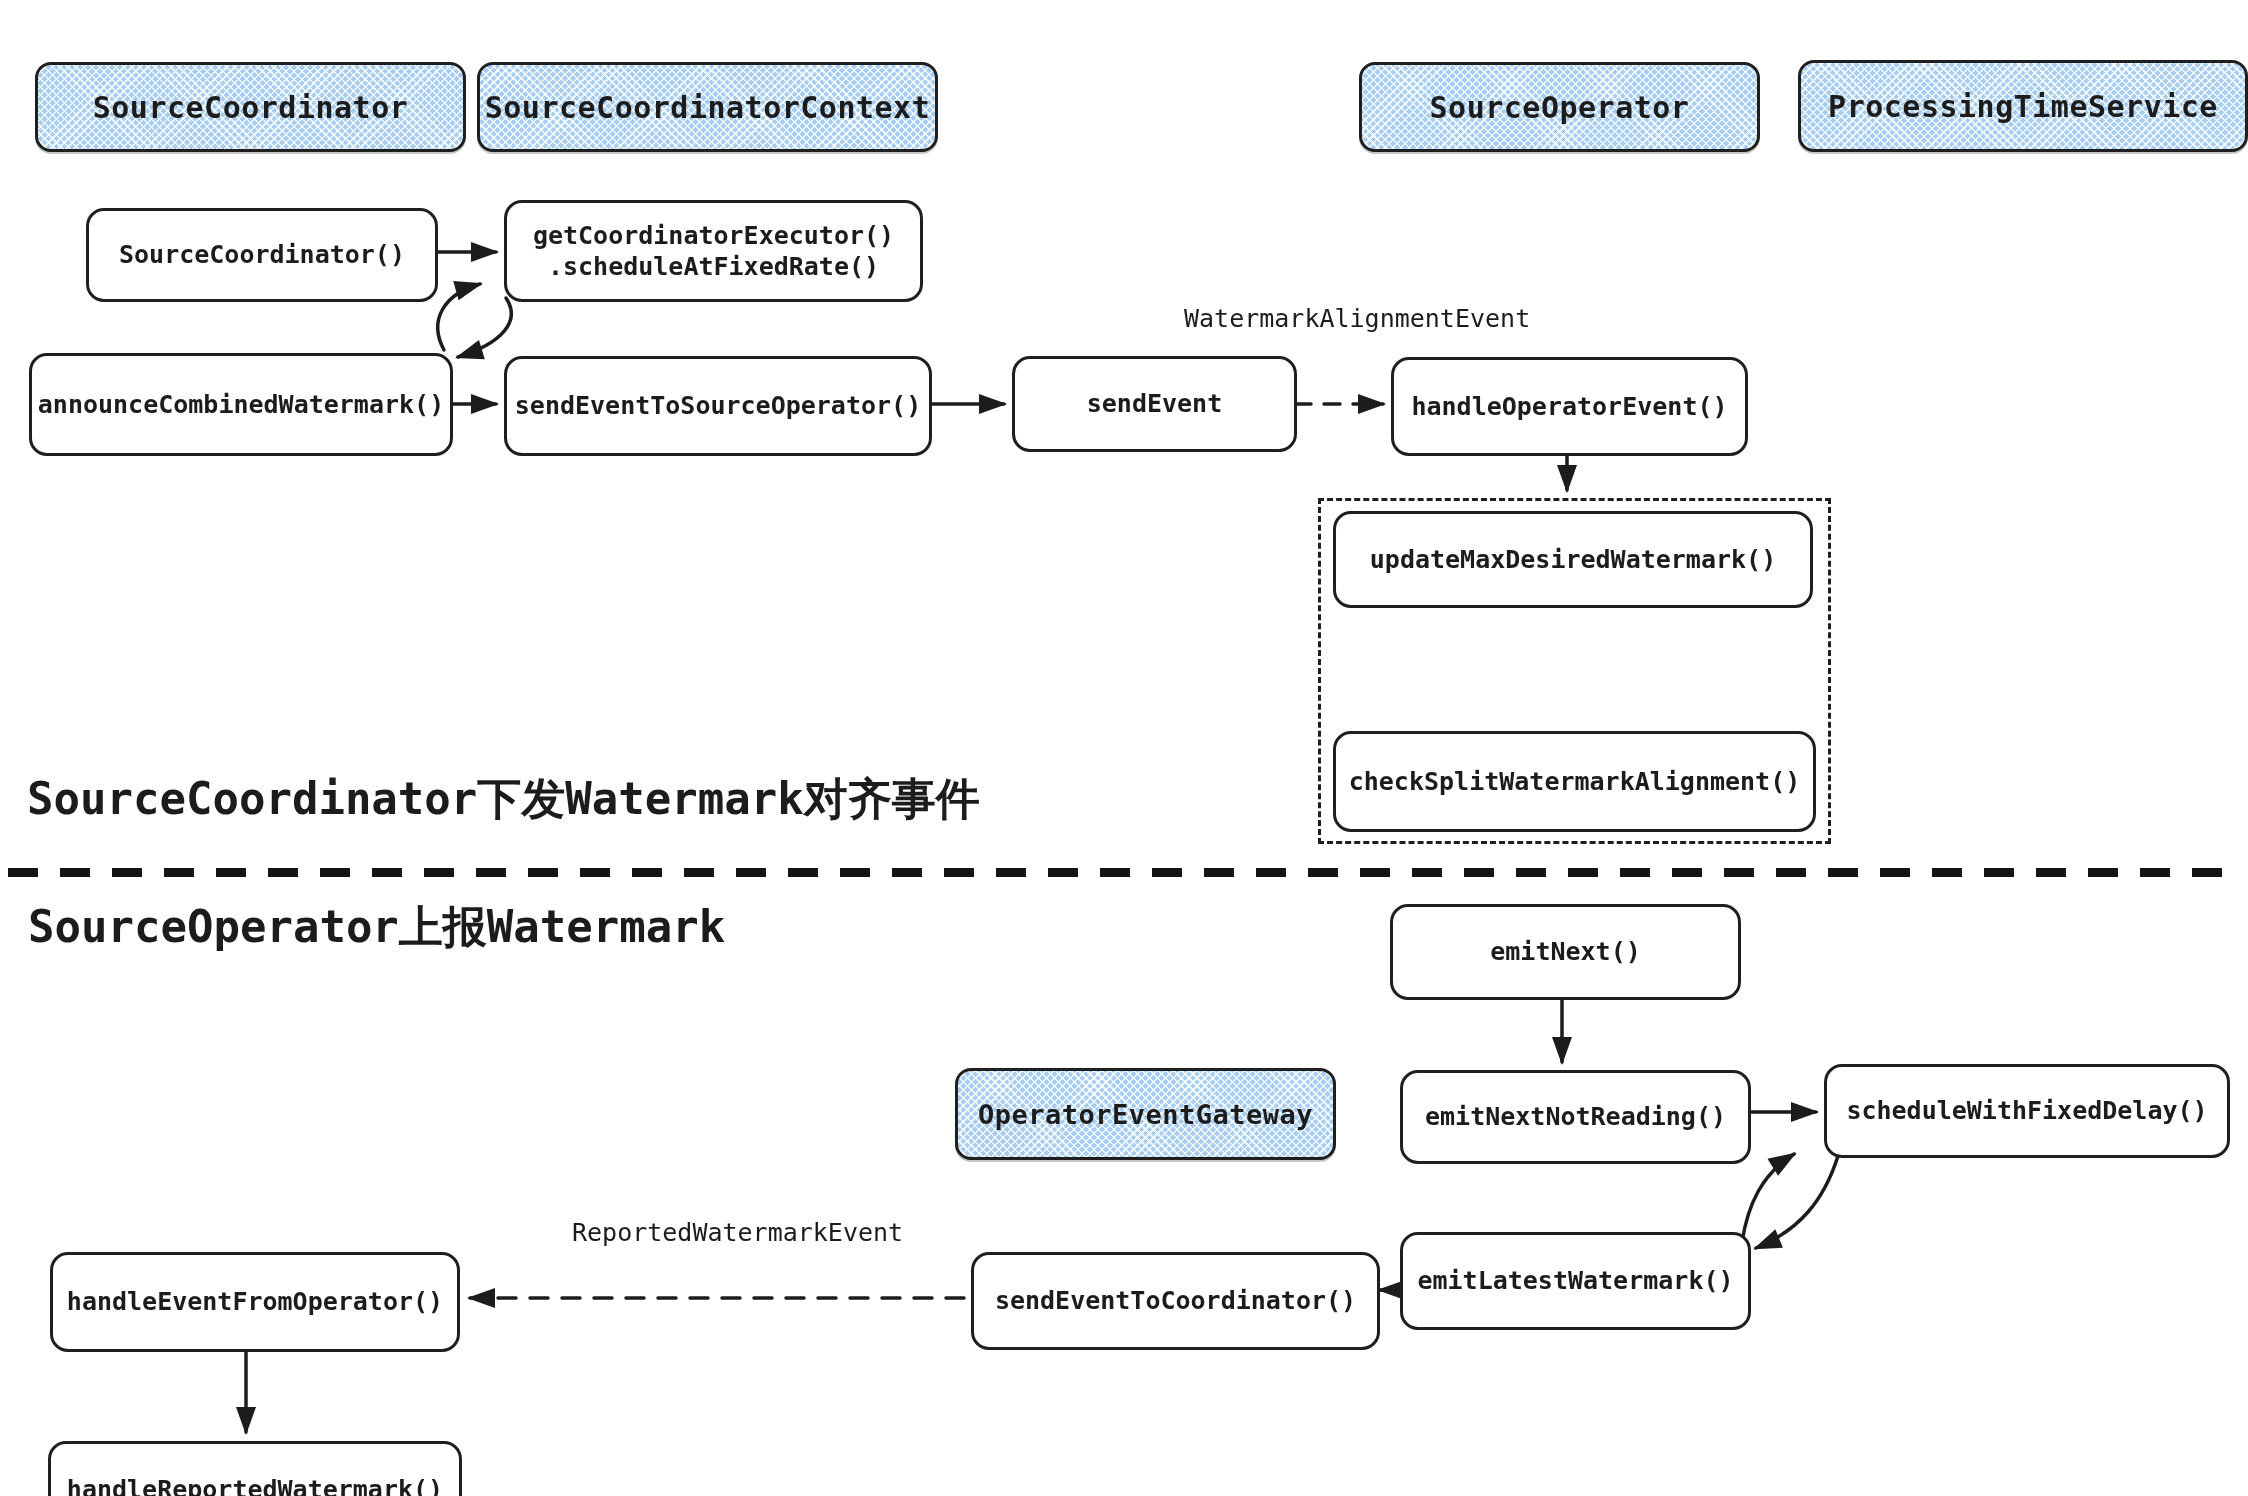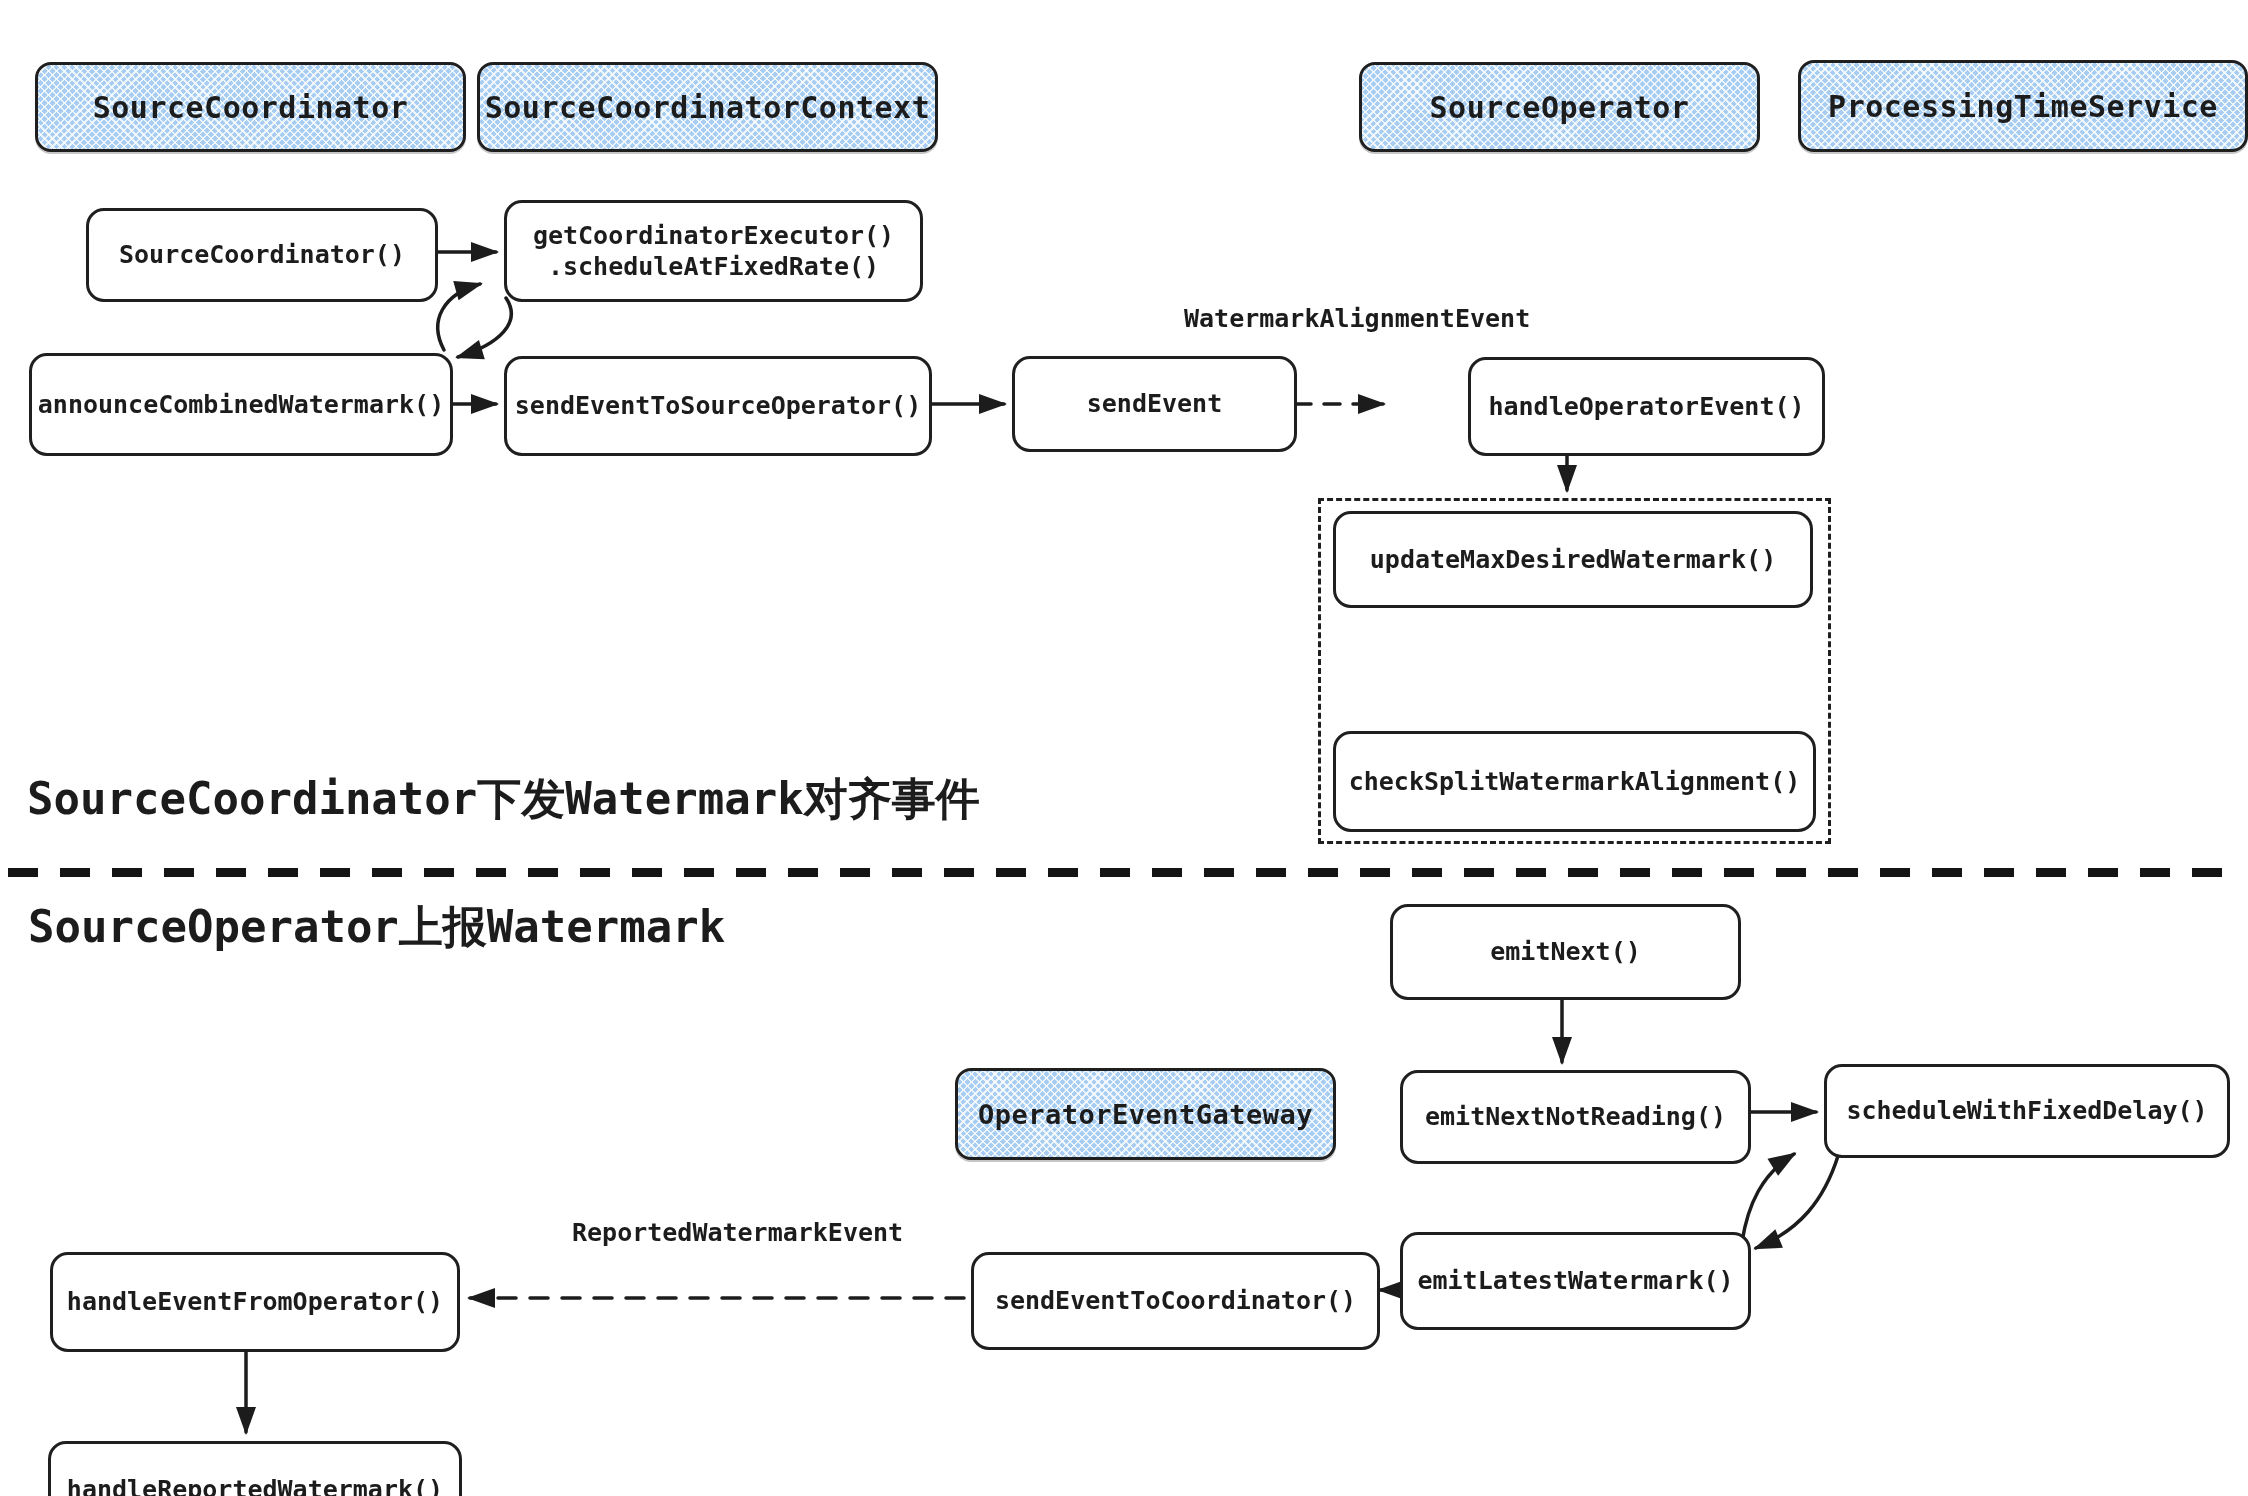--- a/index.html
+++ b/index.html
@@ -12,21 +12,21 @@
         background-color:#a8cdf3;
         background-image:
           repeating-linear-gradient(45deg, rgba(255,255,255,.78) 0 1.6px, rgba(255,255,255,0) 1.6px 5.6px),
           repeating-linear-gradient(-45deg, rgba(255,255,255,.78) 0 1.6px, rgba(255,255,255,0) 1.6px 5.6px);
         box-shadow:0 2px 0 rgba(28,28,28,.25);}
   .node{position:absolute;border:3.5px solid #1f1f1f;border-radius:18px;background:#ffffff;
         display:flex;align-items:center;justify-content:center;text-align:center;
         font-weight:bold;font-size:25px;}
   .node .txt{white-space:pre-line;line-height:1.25;}
   .group{position:absolute;border:3px dashed #1f1f1f;background:transparent;}
-  .edge-label{position:absolute;font-weight:bold;font-size:25px;}
+  .edge-label{position:absolute;font-weight:normal;font-size:25px;}
   .section-title{position:absolute;font-weight:bold;font-size:44px;
         font-family:"DejaVu Sans Mono","DejaVu Sans","Liberation Sans",sans-serif;}
   .divider{position:absolute;left:8px;width:2232px;top:820px;height:9px;
         background:repeating-linear-gradient(90deg,#141414 0 30px,rgba(0,0,0,0) 30px 52px);}
 </style>
 </head>
 <body>
 
 <div class="canvas">
 
@@ -76,21 +76,21 @@
     </div>
   <div class="node" style="left:29px;top:305px;width:418px;height:97px">
       <span class="txt">announceCombinedWatermark()</span>
     </div>
   <div class="node" style="left:504px;top:308px;width:422px;height:94px">
       <span class="txt">sendEventToSourceOperator()</span>
     </div>
   <div class="node" style="left:1012px;top:308px;width:279px;height:90px">
       <span class="txt">sendEvent</span>
     </div>
-  <div class="node" style="left:1468px;top:309px;width:351px;height:93px">
+  <div class="node" style="left:1391px;top:309px;width:351px;height:93px">
       <span class="txt">handleOperatorEvent()</span>
     </div>
 
   <div class="edge-label" style="left:1184px;top:256px">WatermarkAlignmentEvent</div>
 
   <div class="group" style="left:1318px;top:450px;width:507px;height:340px"></div>
   <div class="node" style="left:1333px;top:463px;width:474px;height:91px">
       <span class="txt">updateMaxDesiredWatermark()</span>
     </div>
   <div class="node" style="left:1333px;top:683px;width:477px;height:95px">

